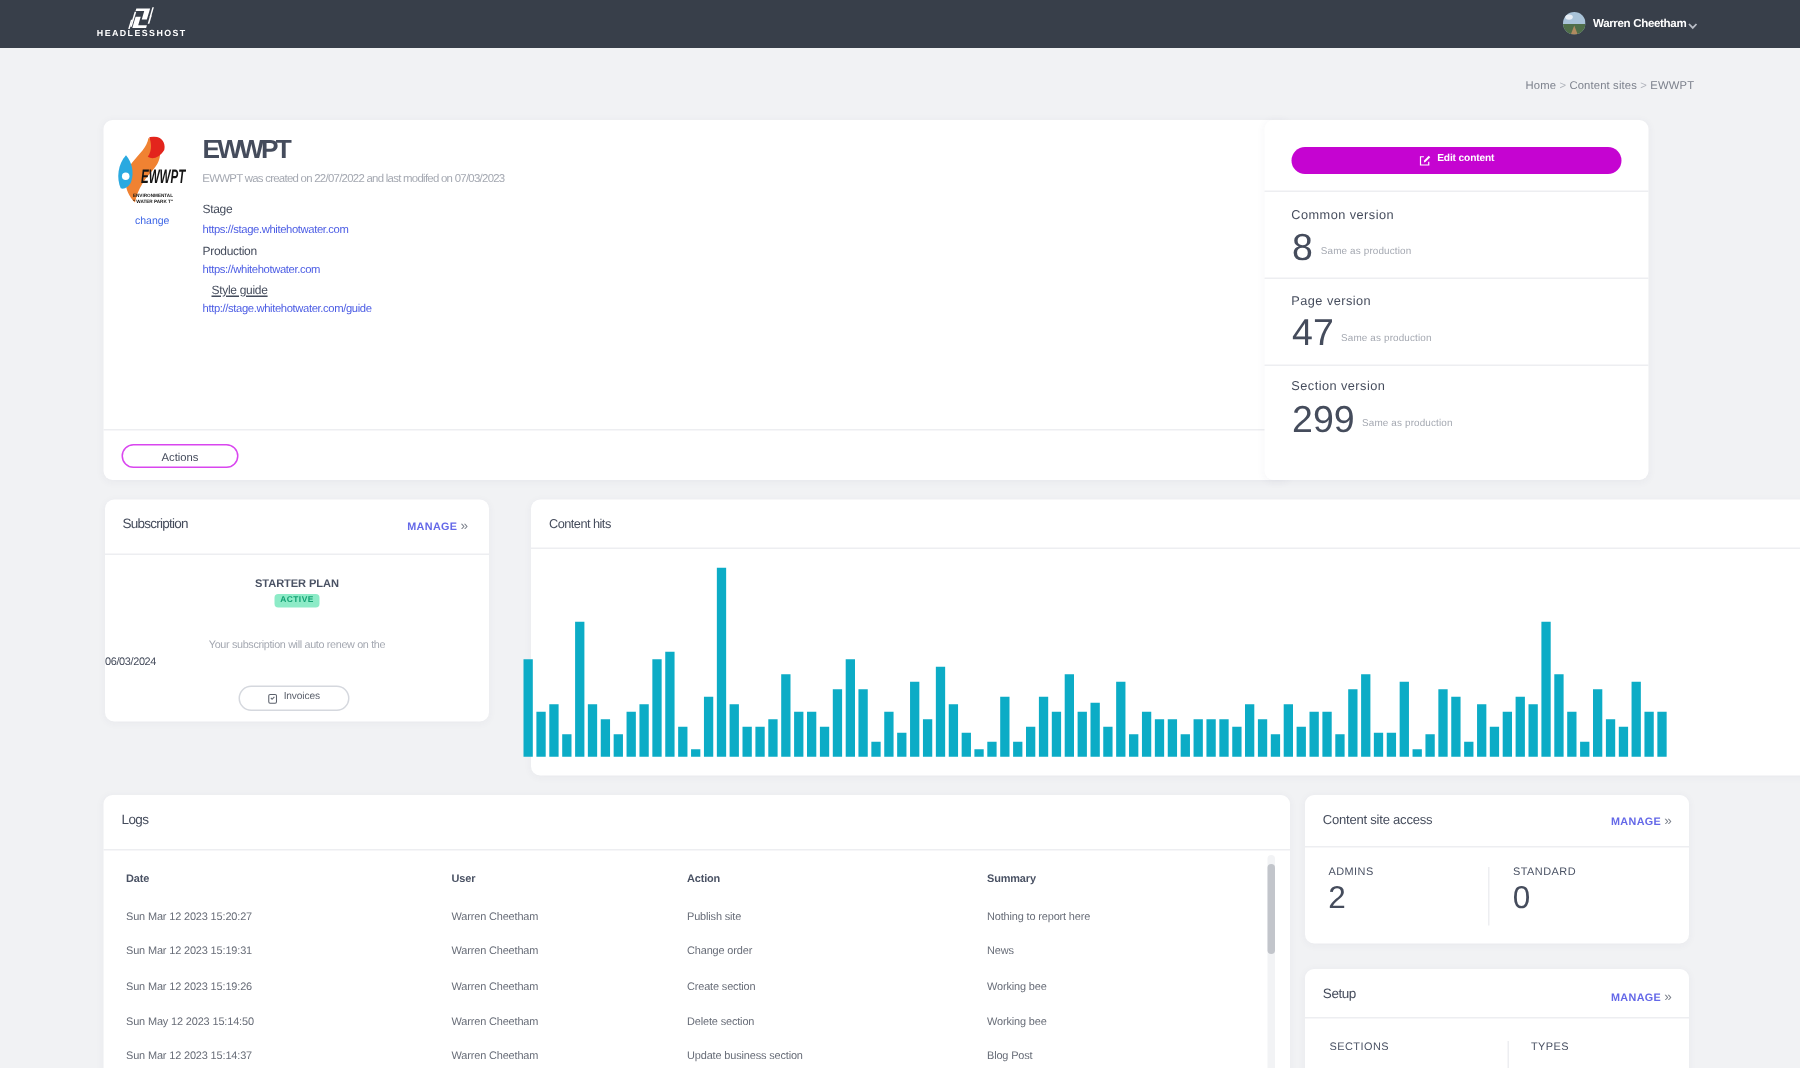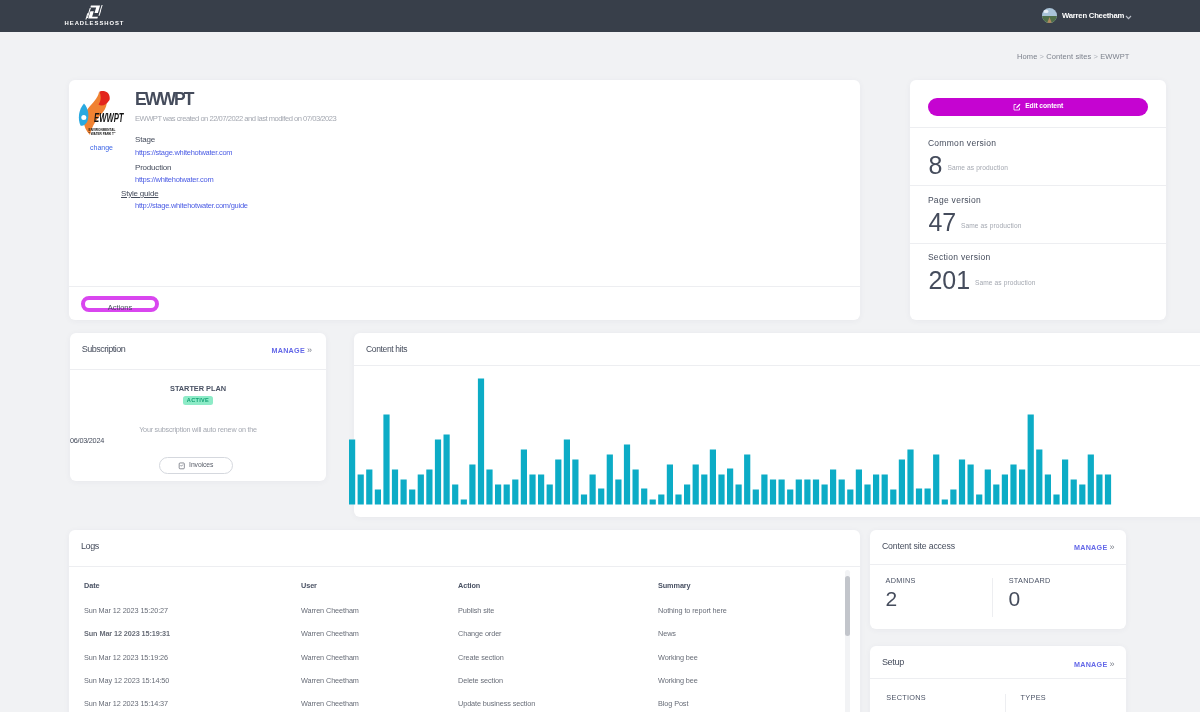--- a/index.html
+++ b/index.html
@@ -53,45 +53,45 @@
       <text x="26" y="44.3" font-size="3.1" font-weight="bold" fill="#141414" text-anchor="middle" font-family="Liberation Sans">" WATER PARK T"</text>
     </svg>
   </div>
   <div class="abs" style="left:21px;top:63.5px;font-size:7px;color:#3e66e6;">change</div>
   <div class="abs" style="left:66px;top:11.3px;font-size:17.5px;font-weight:bold;letter-spacing:-1.9px;color:#454c5c;">EWWPT</div>
   <div class="abs" style="left:65.9px;top:34.9px;font-size:7.6px;letter-spacing:-0.48px;color:#a4a8b1;">EWWPT was created on 22/07/2022 and last modifed on 07/03/2023</div>
   <div class="abs" style="left:66px;top:56.2px;font-size:8px;letter-spacing:-0.2px;color:#454c5c;">Stage</div>
   <div class="abs" style="left:66px;top:69.2px;font-size:7.5px;letter-spacing:-0.25px;"><span class="link">https://stage.whitehotwater.com</span></div>
   <div class="abs" style="left:66px;top:83.5px;font-size:8px;letter-spacing:-0.2px;color:#454c5c;">Production</div>
   <div class="abs" style="left:66px;top:95.7px;font-size:7.5px;letter-spacing:-0.25px;"><span class="link">https://whitehotwater.com</span></div>
-  <div class="abs" style="left:52px;top:109.7px;font-size:8px;letter-spacing:-0.2px;color:#454c5c;text-decoration:underline;">Style guide</div>
+  <div class="abs" style="left:72px;top:109.7px;font-size:8px;letter-spacing:-0.2px;color:#454c5c;text-decoration:underline;">Style guide</div>
   <div class="abs" style="left:66px;top:121.6px;font-size:7.5px;letter-spacing:-0.25px;"><span class="link">http://stage.whitehotwater.com/guide</span></div>
   <div class="hdrline" style="top:205.5px;"></div>
-  <div class="abs" style="left:12.3px;top:215.5px;width:77.4px;height:16.8px;border:4px solid #d946ef;border-radius:9px;text-align:center;line-height:15.5px;font-size:7.5px;color:#454c5c;">Actions</div>
-</div>
-
-<div class="card" style="left:910px;top:80px;width:256px;height:240px;">
+  <div class="abs" style="left:12.3px;top:215.5px;width:77.4px;height:16.8px;border:1px solid #d946ef;border-radius:9px;text-align:center;line-height:15.5px;font-size:7.5px;color:#454c5c;">Actions</div>
+</div>
+
+<div class="card" style="left:843px;top:80px;width:256px;height:240px;">
   <div class="abs" style="left:18.4px;top:17.6px;width:219.6px;height:18px;background:#c504d1;border-radius:9px;color:#fff;display:flex;align-items:center;justify-content:center;font-size:6.8px;font-weight:bold;letter-spacing:-0.1px;">
     <svg width="8" height="8" viewBox="0 0 16 16" style="margin-right:4px;" fill="none" stroke="#fff" stroke-width="1.6">
       <path d="M13 9.5 L13 14 L2 14 L2 3 L6.5 3"></path>
       <path d="M6.5 10.5 L8.5 10 L15 3.5 L13 1.5 L6.8 8 Z" fill="#fff" stroke="none"></path>
     </svg>
     Edit content
   </div>
   <div class="hdrline" style="top:46.6px;"></div>
   <div class="abs" style="left:17.9px;top:58.8px;font-size:8.5px;letter-spacing:0.3px;color:#454c5c;">Common version</div>
   <div class="abs" style="left:18.4px;top:72.6px;font-size:25px;color:#454c5c;">8</div>
   <div class="abs" style="left:37.5px;top:85.4px;font-size:6.6px;letter-spacing:0.1px;color:#a4a8b1;">Same as production</div>
   <div class="hdrline" style="top:104.5px;"></div>
   <div class="abs" style="left:17.9px;top:116px;font-size:8.5px;letter-spacing:0.3px;color:#454c5c;">Page version</div>
   <div class="abs" style="left:18.4px;top:130.2px;font-size:25px;color:#454c5c;">47</div>
   <div class="abs" style="left:51px;top:143px;font-size:6.6px;letter-spacing:0.1px;color:#a4a8b1;">Same as production</div>
   <div class="hdrline" style="top:162.5px;"></div>
   <div class="abs" style="left:17.9px;top:173.3px;font-size:8.5px;letter-spacing:0.3px;color:#454c5c;">Section version</div>
-  <div class="abs" style="left:18.4px;top:187.5px;font-size:25px;color:#454c5c;">201</div>
+  <div class="abs" style="left:18.4px;top:187.5px;font-size:25px;color:#454c5c;">299</div>
   <div class="abs" style="left:65px;top:200.3px;font-size:6.6px;letter-spacing:0.1px;color:#a4a8b1;">Same as production</div>
 </div>
 
 <div class="card" style="left:70px;top:333px;width:256px;height:148px;">
   <div class="abs" style="left:11.7px;top:11.7px;font-size:9px;letter-spacing:-0.5px;color:#454c5c;">Subscription</div>
   <div class="abs" style="left:201.5px;top:13.2px;font-size:7.2px;"><span class="manage">MANAGE</span>&nbsp;<span class="chev">»</span></div>
   <div class="hdrline" style="top:36px;"></div>
   <div class="abs" style="left:0;top:52px;width:100%;text-align:center;font-size:7.4px;font-weight:bold;letter-spacing:-0.05px;color:#4a5264;">STARTER PLAN</div>
   <div class="abs" style="left:0;top:62.5px;width:100%;text-align:center;font-size:5.6px;"><span style="display:inline-block;background:#8debc7;color:#12a173;font-size:5.6px;font-weight:bold;letter-spacing:0.3px;padding:2px 4px;border-radius:2.5px;">ACTIVE</span></div>
   <div class="abs" style="left:0;top:93px;width:100%;text-align:center;font-size:7.2px;letter-spacing:-0.22px;color:#a4a8b1;">Your subscription will auto renew on the</div>
@@ -213,21 +213,21 @@
         <td style="width:200px;padding:2px 0 9.5px 0;">Action</td>
         <td style="padding:2px 0 9.5px 0;">Summary</td>
       </tr>
       <tr style="color:#686d78;">
             <td style="padding:8.05px 0;">Sun Mar 12 2023 15:20:27</td>
             <td>Warren Cheetham</td>
             <td>Publish site</td>
             <td>Nothing to report here</td>
           </tr>
       <tr style="color:#686d78;">
-            <td style="padding:8.05px 0;font-weight:bold;">Sun Mar 12 2023 15:19:31</td>
+            <td style="padding:8.05px 0;">Sun Mar 12 2023 15:19:31</td>
             <td>Warren Cheetham</td>
             <td>Change order</td>
             <td>News</td>
           </tr>
       <tr style="color:#686d78;">
             <td style="padding:8.05px 0;">Sun Mar 12 2023 15:19:26</td>
             <td>Warren Cheetham</td>
             <td>Create section</td>
             <td>Working bee</td>
           </tr>

